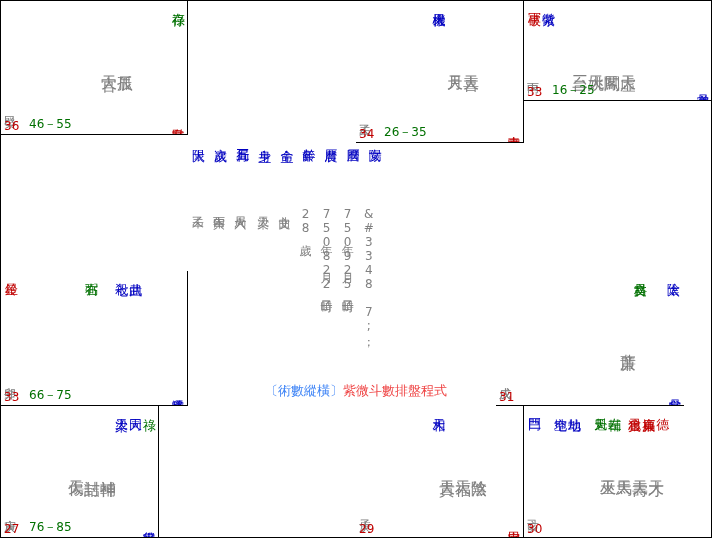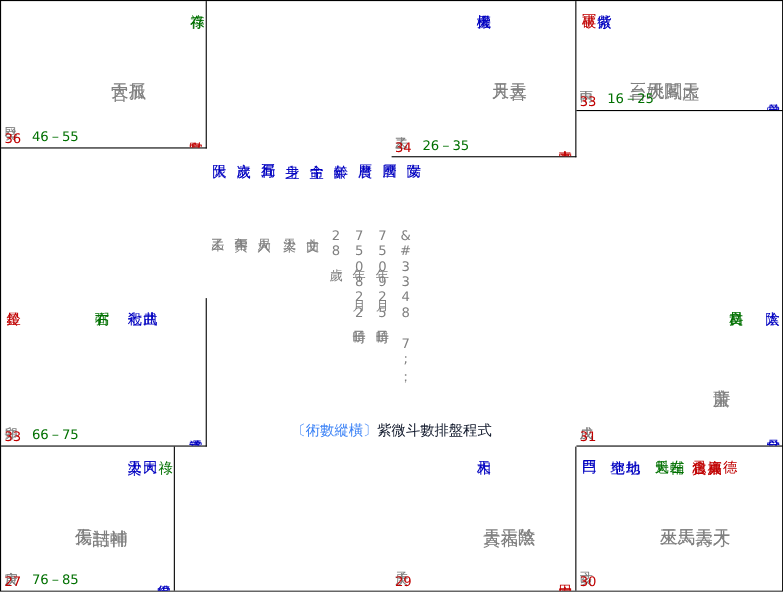--- a/index.html
+++ b/index.html
@@ -32,21 +32,21 @@
   .num{position:absolute;bottom:1px;left:3px;font-size:12px;}
   .range{position:absolute;bottom:1px;left:28px;font-size:12px;}
   .palace{position:absolute;bottom:1px;right:3px;font-size:12px;}
   .palace .vcol{font-size:12px;}
   .midstars{position:absolute;top:2px;left:3px;right:3px;text-align:right;white-space:nowrap;}
 
   .center{position:absolute;left:187px;top:134px;width:336px;height:271px;box-sizing:border-box;}
   .cenlbl{position:absolute;top:4px;left:4px;right:4px;white-space:nowrap;}
   .cenlbl .vcol{font-size:13px;margin-right:4px;color:#0000c0;}
   .title{position:absolute;bottom:6px;left:0;width:100%;text-align:center;font-size:13px;}
-  .title .tred{color:#0f172a;margin-top:12px;}
+  .title .tred{color:#ef4444;margin-top:12px;}
   .title .tblue{color:#3b82f6;}
 </style>
 </head>
 <body>
 
 <div id="chart">
 
   <div class="cell br bb" style="left:0;top:0;width:187px;height:134px;">
     <div class="stars">
       <span class="vcol green">祿存</span>
@@ -110,21 +110,21 @@
     <div class="gz" style="left:3px;bottom:14px;">
       <span class="vcol grey">辛卯</span>
     </div>
     <div class="num red">33</div>
     <div class="range green">66－75</div>
     <div class="palace">
       <span class="vcol blue">遷移宮</span>
     </div>
   </div>
 
-  <div class="cell bb" style="left:523px;top:270px;width:188px;height:135px;">
+  <div class="cell bb" style="left:495px;top:270px;width:188px;height:135px;">
     <div class="stars" style="text-align:right;right:4px;">
       <span class="vcol green">文昌科</span><span class="vcol blue" style="margin-left:20px;">太陰</span>
     </div>
     <div class="gz" style="left:3px;bottom:14px;">
       <span class="vcol grey">戊戌</span>
     </div>
     <div class="midstars" style="top:70px;right:48px;left:auto;">
       <span class="vcol grey">蜚廉</span>
     </div>
     <div class="num red">31</div>

